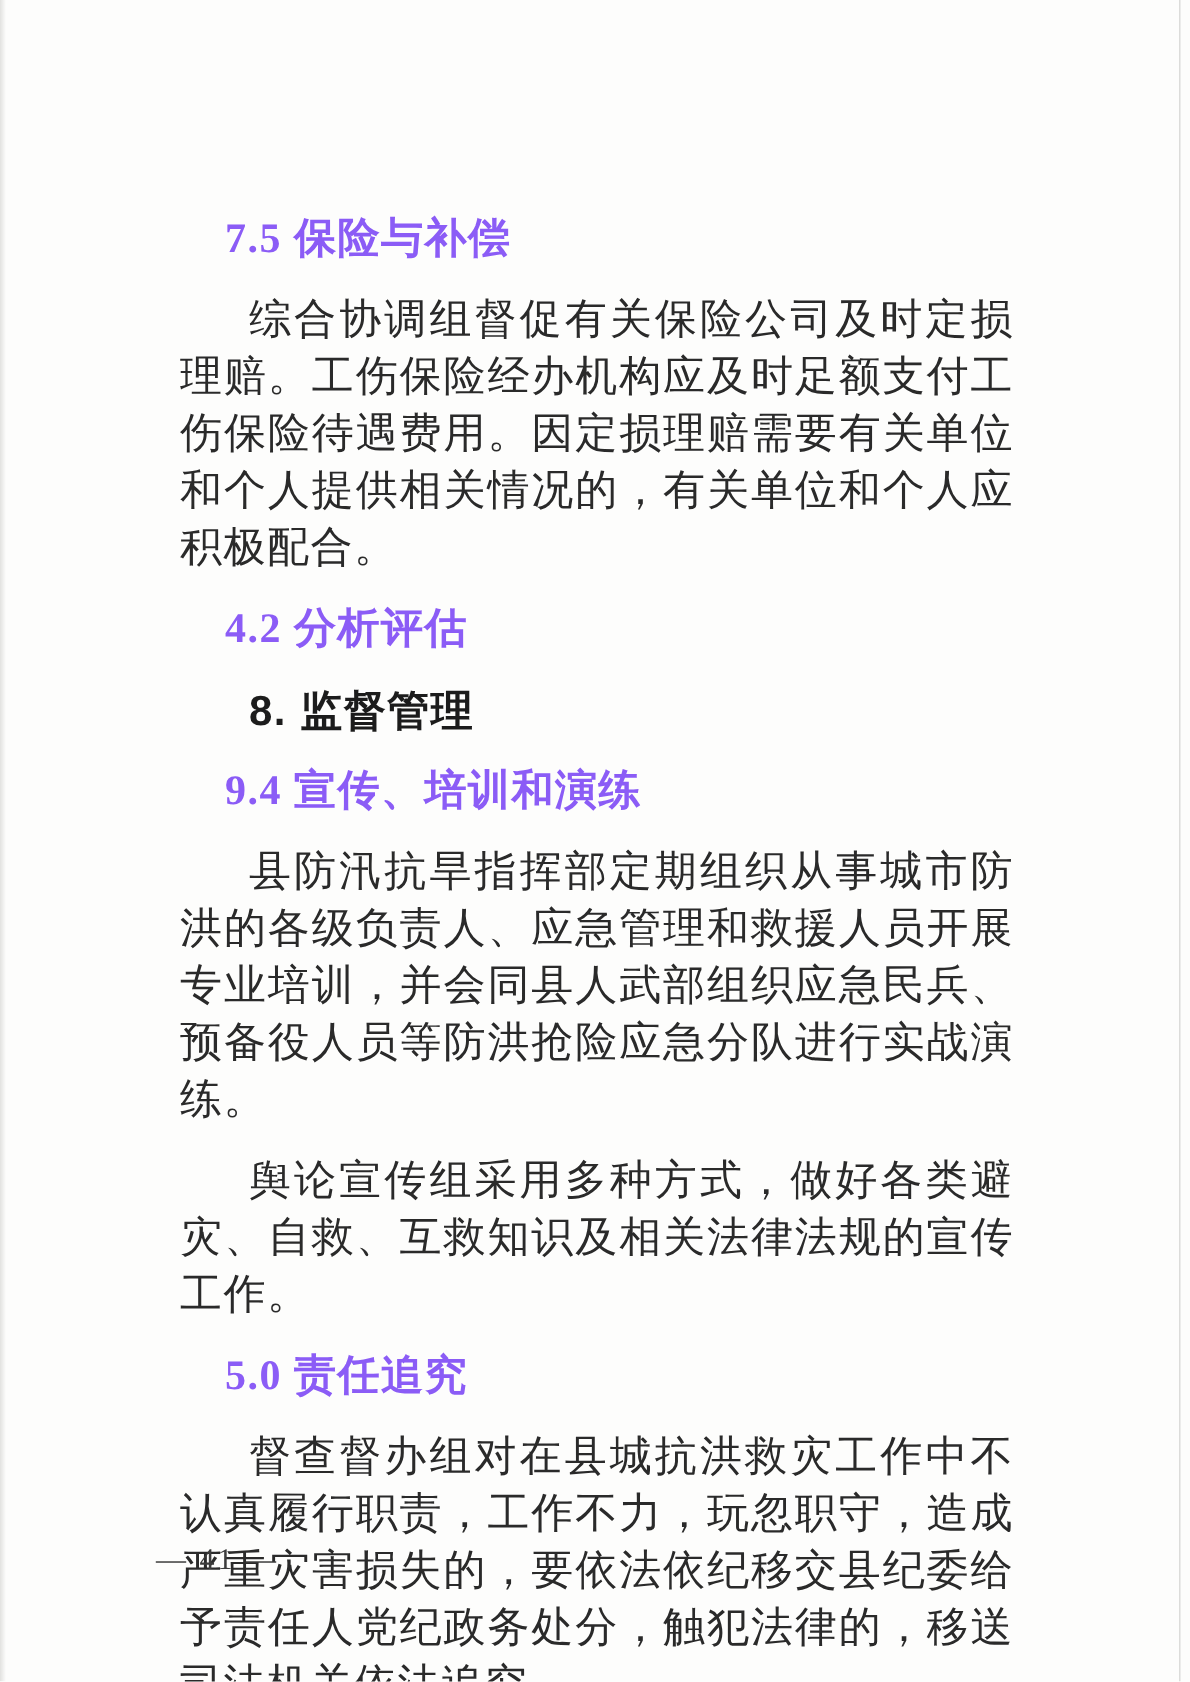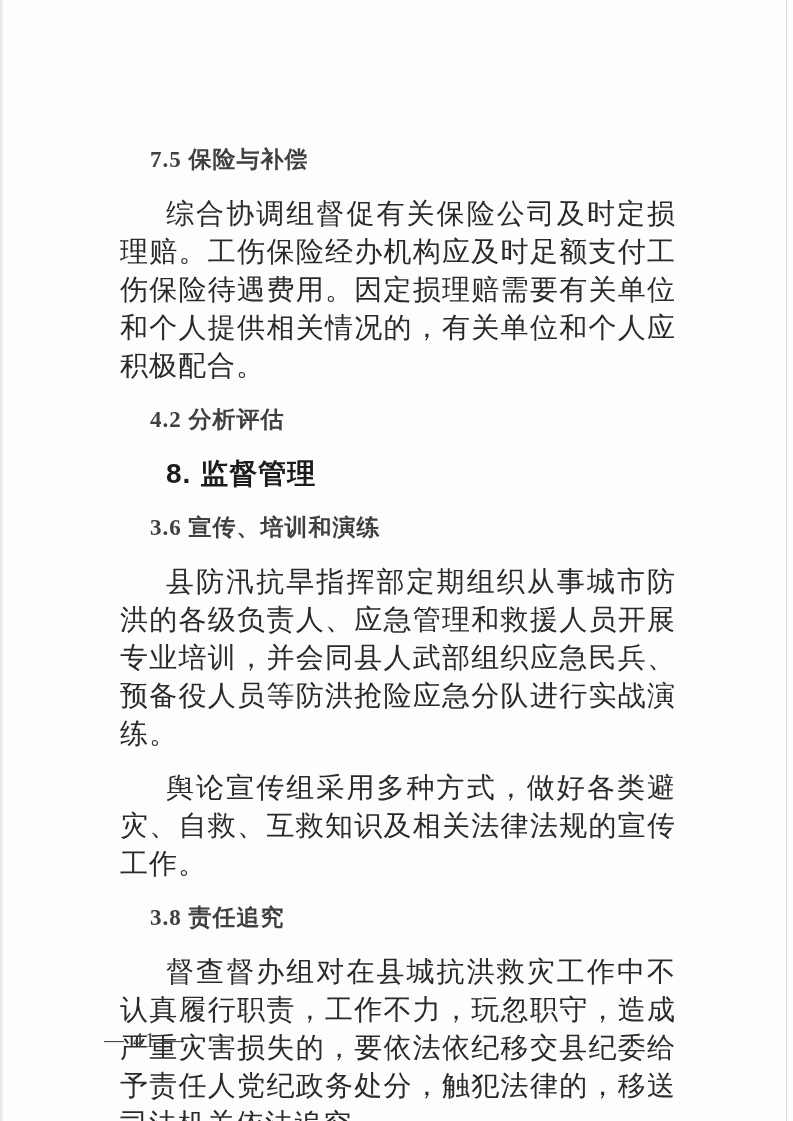--- a/index.html
+++ b/index.html
@@ -32,26 +32,26 @@
     margin: 16px;
     font-size: 28px;
     line-height: 38px;
     letter-spacing: 1px;
     text-align: justify;
     text-indent: 46px;
     color: #2a2a2a;
   }
   .h-sub {
     margin: 0;
-    font-size: 23px;
+    font-size: 28px;
     line-height: 38px;
     font-weight: bold;
     letter-spacing: 1px;
     padding-left: 46px;
-    color: #404040;
+    color: #8b5cf6;
     font-style: normal;
   }
   .h-chapter {
     margin: 16px;
     font-size: 28px;
     line-height: 38px;
     font-weight: 600;
     letter-spacing: 1px;
     padding-left: 46px;
     color: #1c1c1c;
@@ -72,20 +72,20 @@
 <body>
 
 <div class="page-edge-left"></div>
 <div class="page-edge-right"></div>
 
 <div class="doc">
   <h3 class="h-sub">7.5 保险与补偿</h3>
   <p class="body-para">综合协调组督促有关保险公司及时定损理赔。工伤保险经办机构应及时足额支付工伤保险待遇费用。因定损理赔需要有关单位和个人提供相关情况的，有关单位和个人应积极配合。</p>
   <h3 class="h-sub">4.2 分析评估</h3>
   <h2 class="h-chapter">8. 监督管理</h2>
-  <h3 class="h-sub">3.6 宣传、培训和演练</h3>
+  <h3 class="h-sub">9.4 宣传、培训和演练</h3>
   <p class="body-para">县防汛抗旱指挥部定期组织从事城市防洪的各级负责人、应急管理和救援人员开展专业培训，并会同县人武部组织应急民兵、预备役人员等防洪抢险应急分队进行实战演练。</p>
   <p class="body-para">舆论宣传组采用多种方式，做好各类避灾、自救、互救知识及相关法律法规的宣传工作。</p>
-  <h3 class="h-sub">3.8 责任追究</h3>
+  <h3 class="h-sub">5.0 责任追究</h3>
   <p class="body-para">督查督办组对在县城抗洪救灾工作中不认真履行职责，工作不力，玩忽职守，造成严重灾害损失的，要依法依纪移交县纪委给予责任人党纪政务处分，触犯法律的，移送司法机关依法追究</p>
 </div>
 
 <div class="page-number">— 41 —</div>
 
 </body></html>

